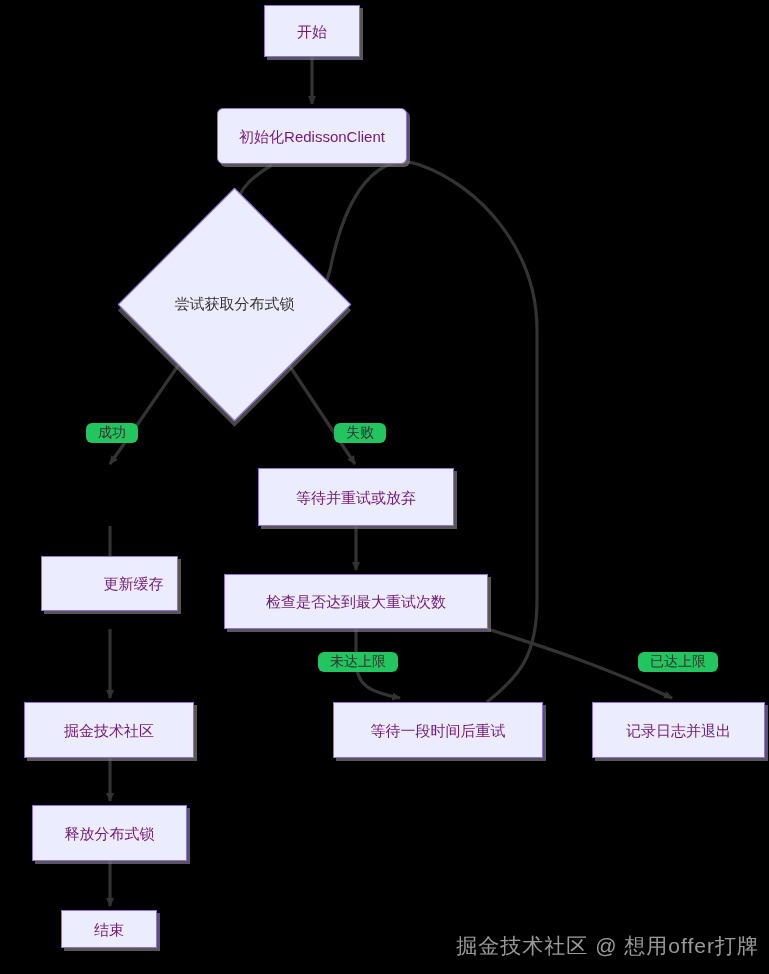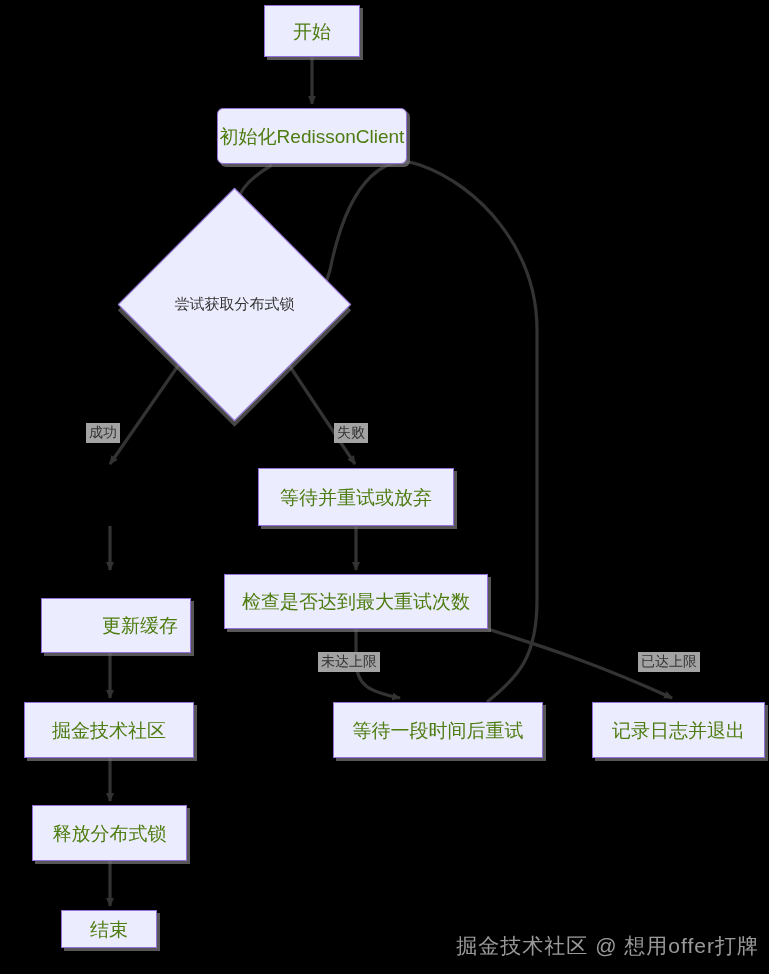--- a/index.html
+++ b/index.html
@@ -10,23 +10,23 @@
     overflow:hidden;
     font-family:"Liberation Sans","DejaVu Sans",sans-serif;
   }
   #edges{position:absolute;left:0;top:0;width:769px;height:974px;}
 
   .node{
     position:absolute;
     box-sizing:border-box;
     background:#ECECFF;
     border:1px solid #9370DB;
-    color:#4d7c0f;
+    color:#701a75;
     display:flex;align-items:center;justify-content:center;
-    font-size:19px;
+    font-size:15px;
     line-height:1;
     white-space:nowrap;
     box-shadow:3px 3px 0 rgba(120,120,120,0.72);
     z-index:3;
   }
   .node.round{border-radius:6px;}
   .diamond{
     position:absolute;
     z-index:3;
   }
@@ -39,27 +39,28 @@
     transform:rotate(45deg);
     box-shadow:4px 4px 0 rgba(120,120,120,0.6);
   }
   .diamond .dlabel{
     position:absolute;left:0;top:0;width:100%;height:100%;
     display:flex;align-items:center;justify-content:center;
     color:#333333;font-size:15px;white-space:nowrap;
   }
   .edge-label{
     position:absolute;
-    background:#a3a3a3;
+    background:#22c55e;
     color:#333333;
     font-size:14px;
     line-height:1.25;
-    padding:1px 3px;
+    padding:1px 12px;
     white-space:nowrap;
     z-index:4;
+    border-radius:6px;
   }
   #watermark{
     position:absolute;
     right:10px;bottom:14px;
     font-size:21px;
     font-weight:normal;
     color:rgba(255,255,255,0.60);
     text-shadow:0 0 2px rgba(0,0,0,0.9);
     letter-spacing:1px;
     white-space:nowrap;
@@ -116,21 +117,21 @@
   <div class="diamond" style="left:152px;top:222px;width:165px;height:165px;">
     <div class="dshape"></div>
     <div class="dlabel">尝试获取分布式锁</div>
   </div>
 
 
   <div class="node" style="left:258px;top:468px;width:196px;height:58px;">
     <span>等待并重试或放弃</span>
   </div>
 
-  <div class="node" style="left:41px;top:598px;width:150px;height:55px;padding-left:48px;">
+  <div class="node" style="left:41px;top:556px;width:137px;height:55px;padding-left:48px;">
     <span>更新缓存</span>
   </div>
 
   <div class="node" style="left:224px;top:574px;width:264px;height:55px;">
     <span>检查是否达到最大重试次数</span>
   </div>
 
   <div class="node" style="left:24px;top:702px;width:170px;height:56px;">
     <span>掘金技术社区</span>
   </div>

